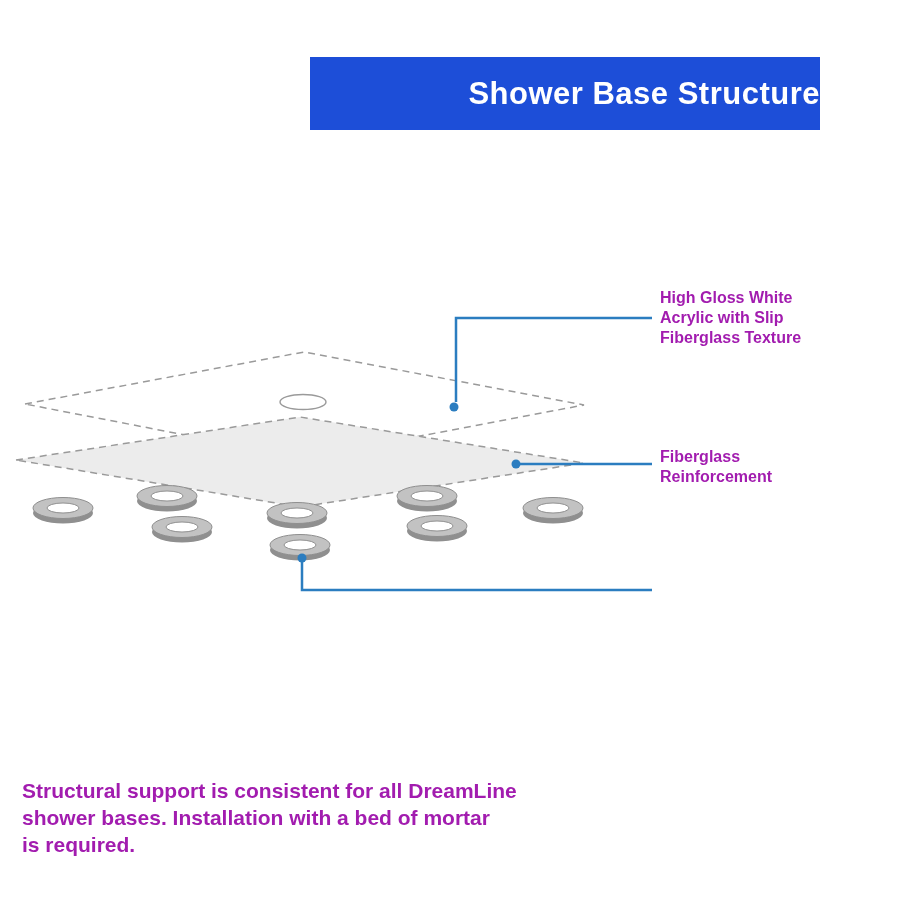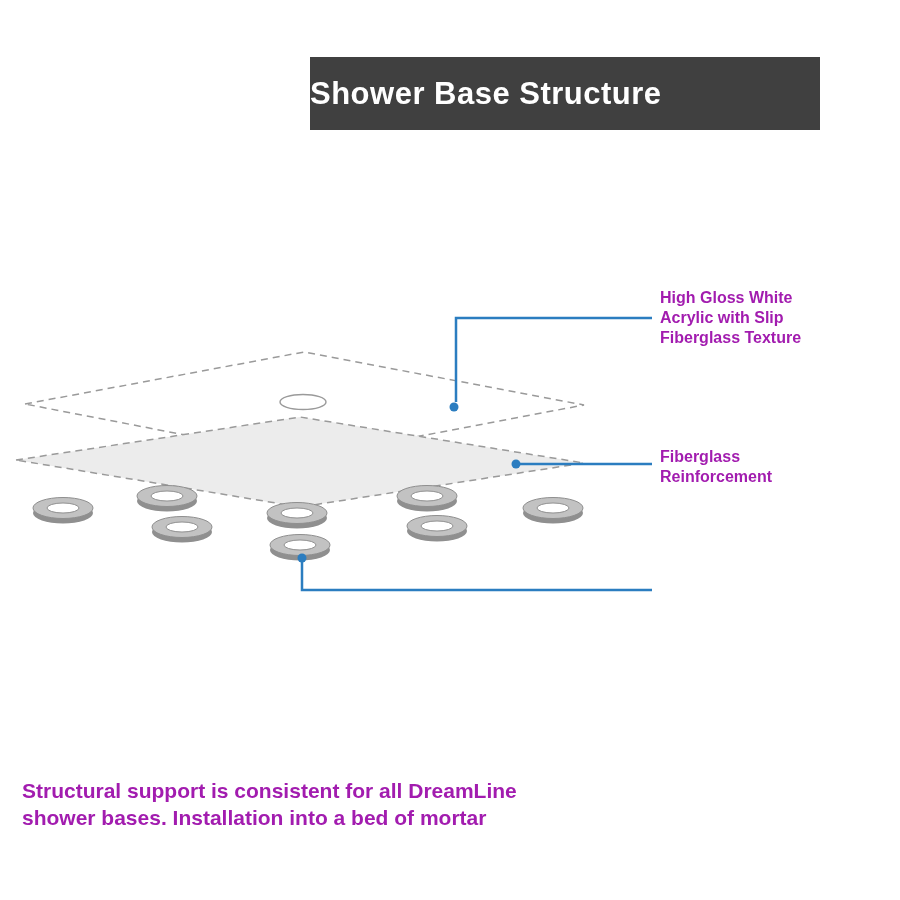--- a/index.html
+++ b/index.html
@@ -16,24 +16,24 @@
     height: 900px;
     background: #ffffff;
     overflow: hidden;
   }
   .banner {
     position: absolute;
     left: 310px;
     top: 57px;
     width: 510px;
     height: 73px;
-    background: #404040;
+    background: #1d4ed8;
     display: flex;
     align-items: center;
-    justify-content: flex-start;
+    justify-content: flex-end;
   }
   .banner-title {
     color: #ffffff;
     font-size: 31px;
     font-weight: bold;
     letter-spacing: 0.5px;
     white-space: nowrap;
   }
   .diagram-svg {
     position: absolute;
@@ -133,16 +133,17 @@
   </div>
 
   <div class="callout" style="left:660px; top:447px;">
     <div>Fiberglass</div>
     <div>Reinforcement</div>
   </div>
 
 
   <div class="footer">
     <div>Structural support is consistent for all DreamLine</div>
-    <div>shower bases. Installation into a bed of mortar</div>
+    <div>shower bases. Installation with a bed of mortar</div>
+    <div>is required.</div>
   </div>
 
 </div>
 
 </body></html>

